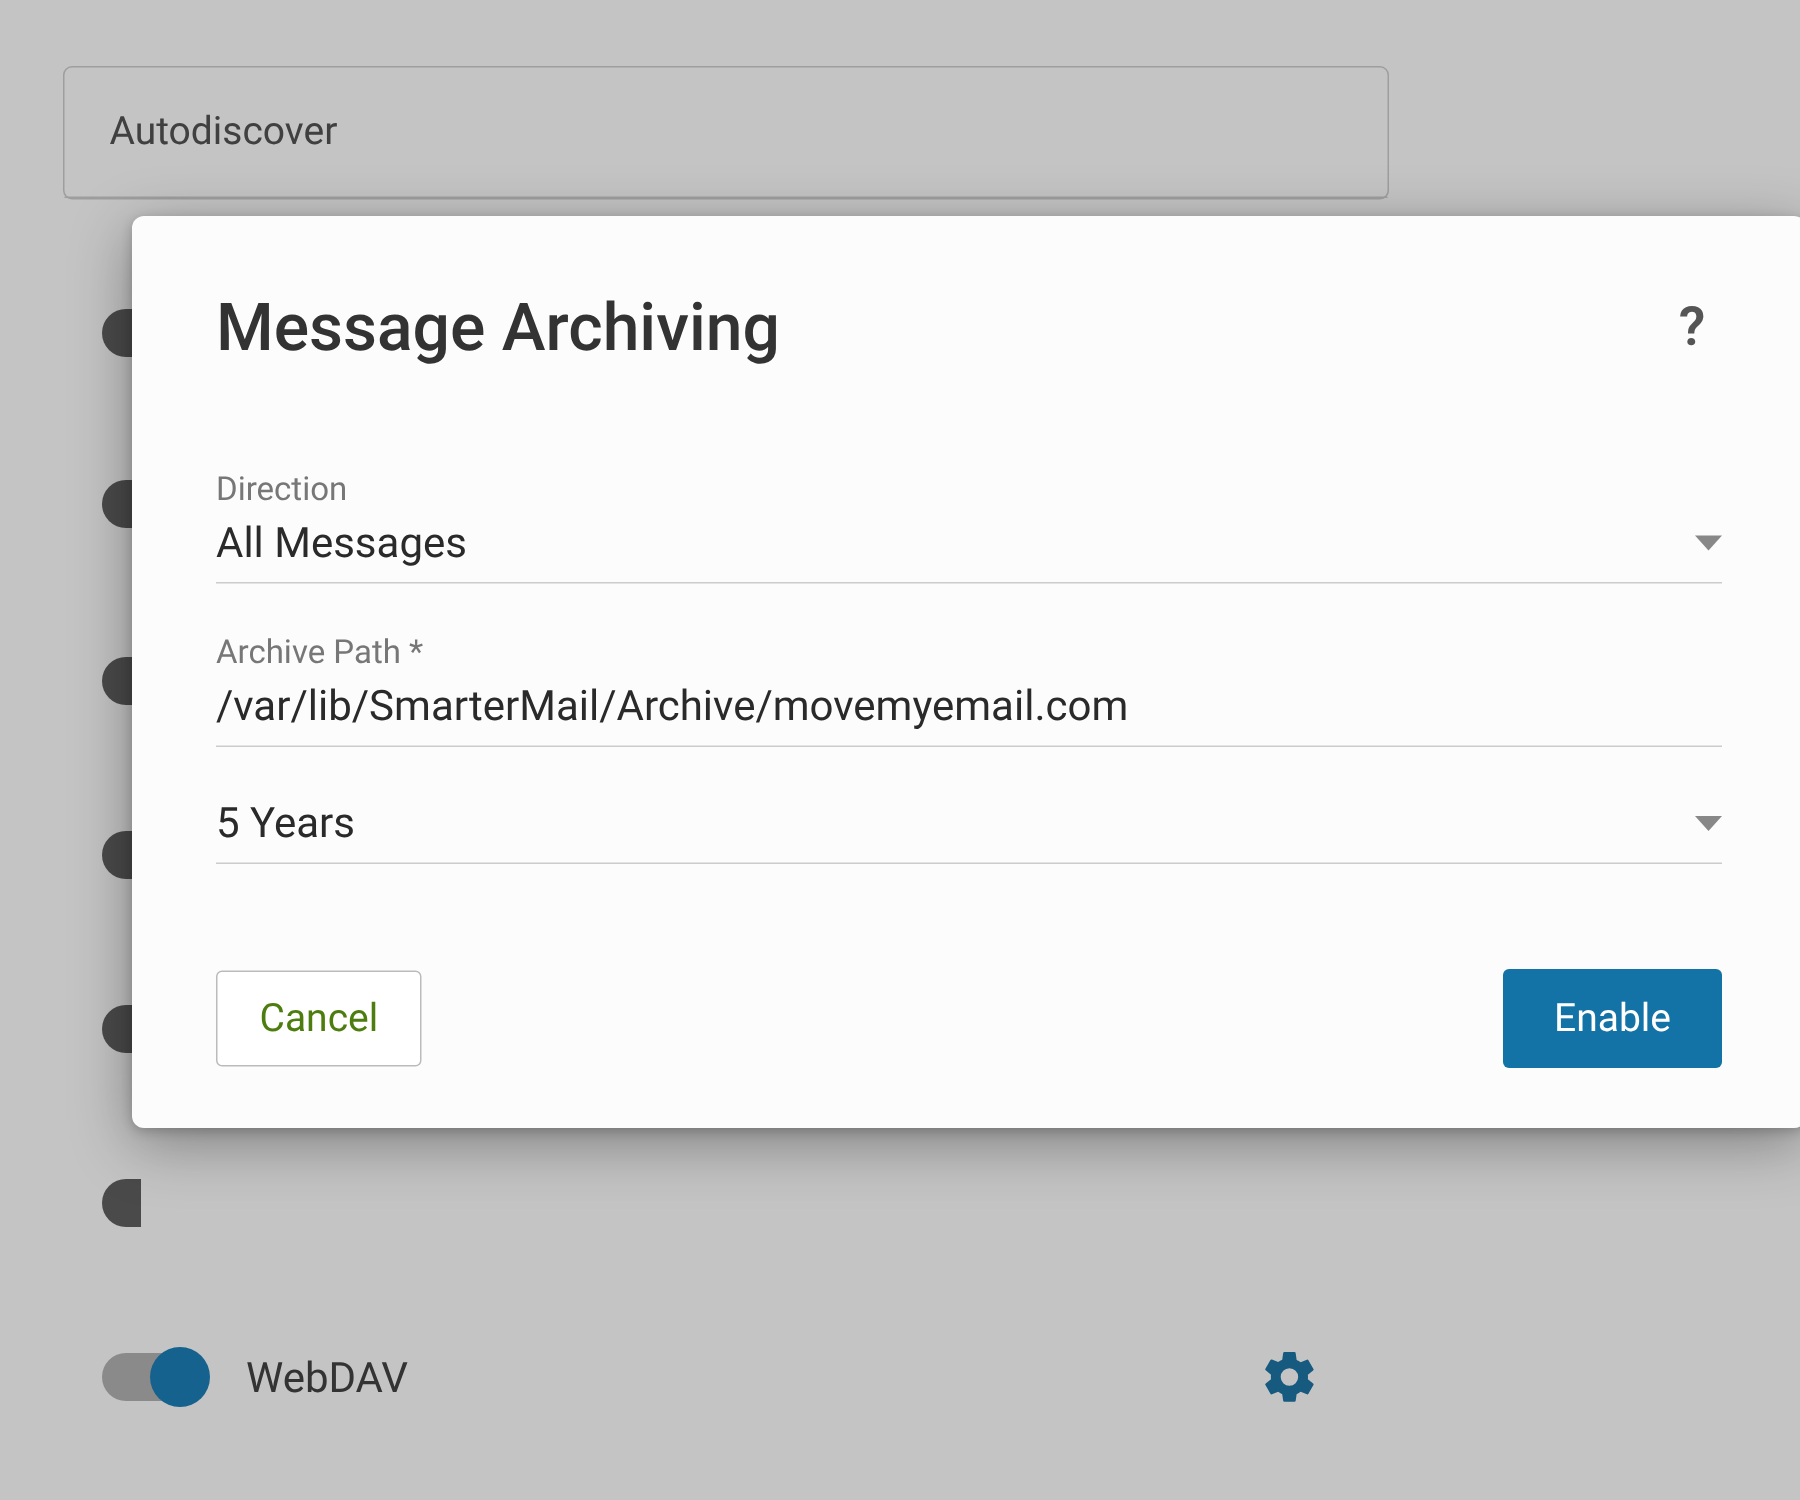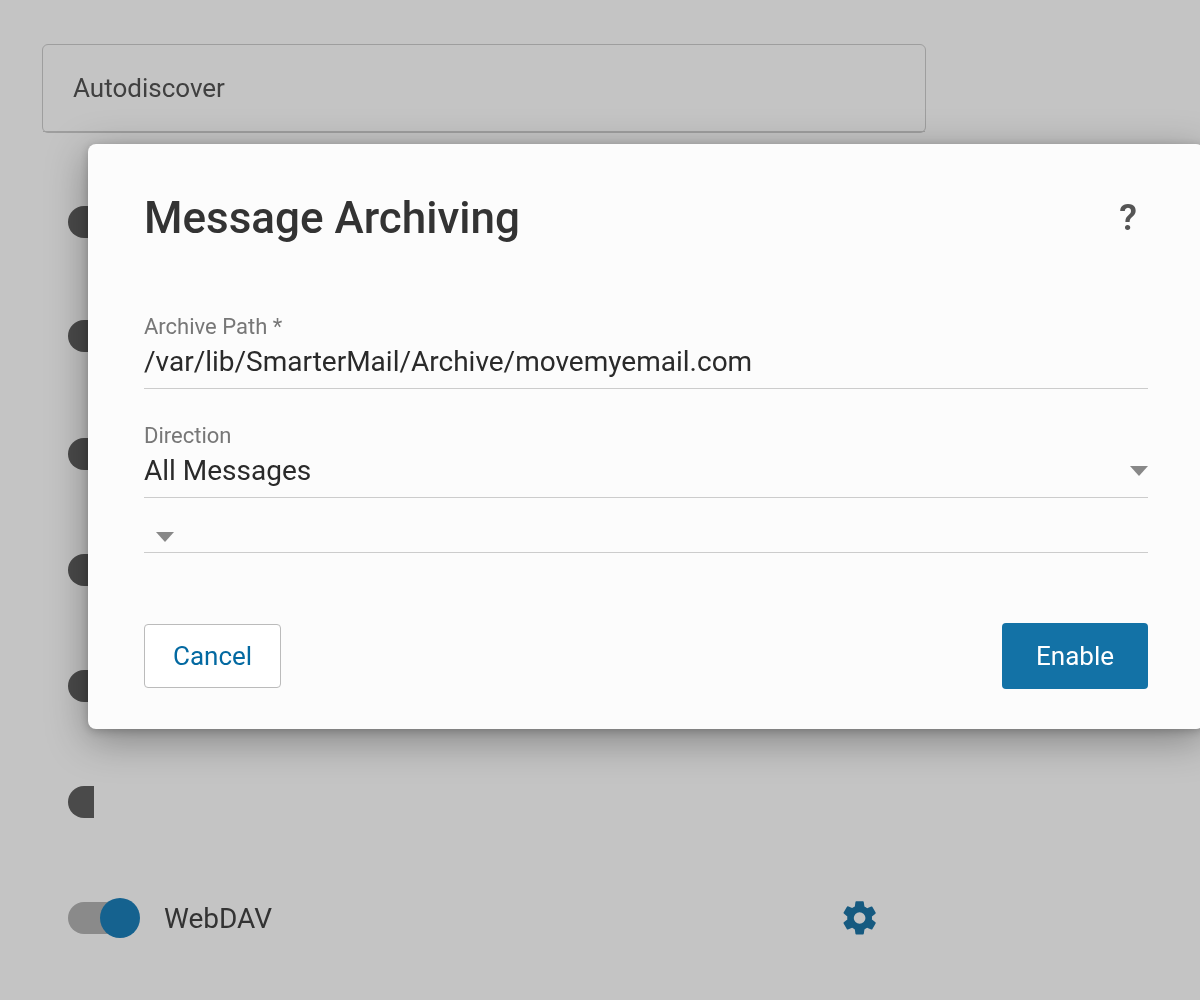--- a/index.html
+++ b/index.html
@@ -112,21 +112,21 @@
     margin-top: 70px;
   }
   .btn {
     font-size: 26px;
     padding: 16px 28px;
     border-radius: 4px;
     cursor: pointer;
     font-family: inherit;
   }
   .btn-cancel {
-    background: #fff; color: #0369a1;
+    background: #fff; color: #4d7c0f;
     border: 1px solid #bbb;
   }
   .btn-primary {
     background: #1372a6; color: #fff;
     border: none;
     padding: 18px 34px;
     margin-left: 28px;
   }
 </style>
 </head>
@@ -158,36 +158,37 @@
 </div>
 
 <div class="overlay">
   <div class="modal">
     <div class="modal-header">
       <div class="modal-title">Message Archiving</div>
       <div class="help-icon">?</div>
     </div>
 
     <div class="field">
-      <div class="field-label">Archive Path *</div>
-      <div class="field-input-row">
-        <input class="field-value" type="text" value="/var/lib/SmarterMail/Archive/movemyemail.com" style="">
-      </div>
-    </div>
-
-    <div class="field">
       <div class="field-label">Direction</div>
       <div class="field-input-row">
         <span class="field-value">All Messages</span>
         <span class="dropdown-caret"></span>
       </div>
     </div>
 
     <div class="field">
+      <div class="field-label">Archive Path *</div>
       <div class="field-input-row">
+        <input class="field-value" type="text" value="/var/lib/SmarterMail/Archive/movemyemail.com" style="">
+      </div>
+    </div>
+
+    <div class="field">
+      <div class="field-input-row">
+        <span class="field-value">5 Years</span>
         <span class="dropdown-caret"></span>
       </div>
     </div>
 
     <div class="modal-footer">
       <button class="btn btn-cancel">Cancel</button>
       <button class="btn btn-primary">Enable</button>
     </div>
   </div>
 </div>

